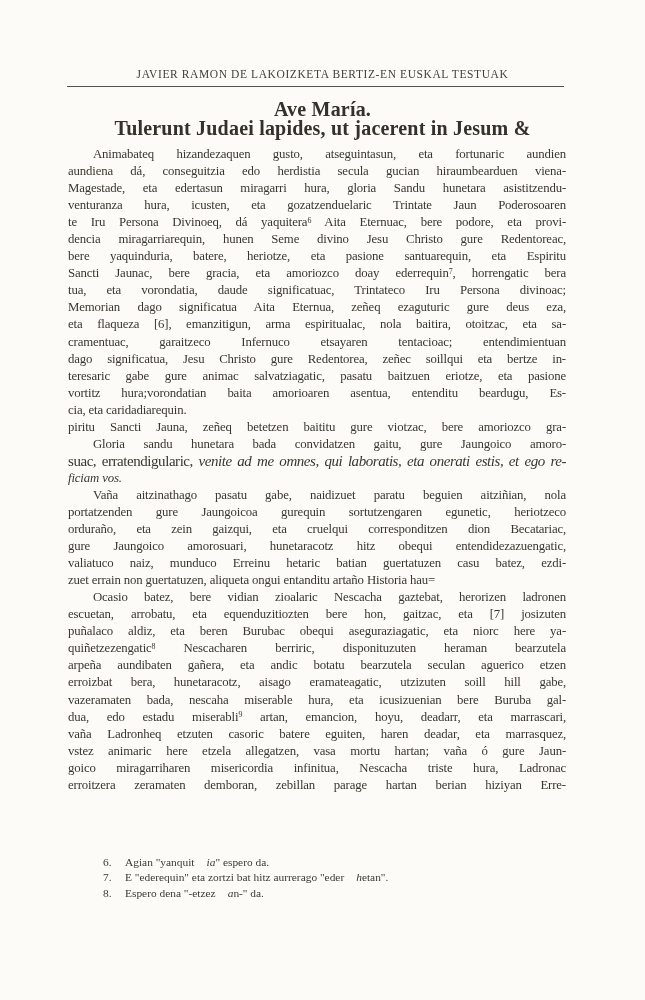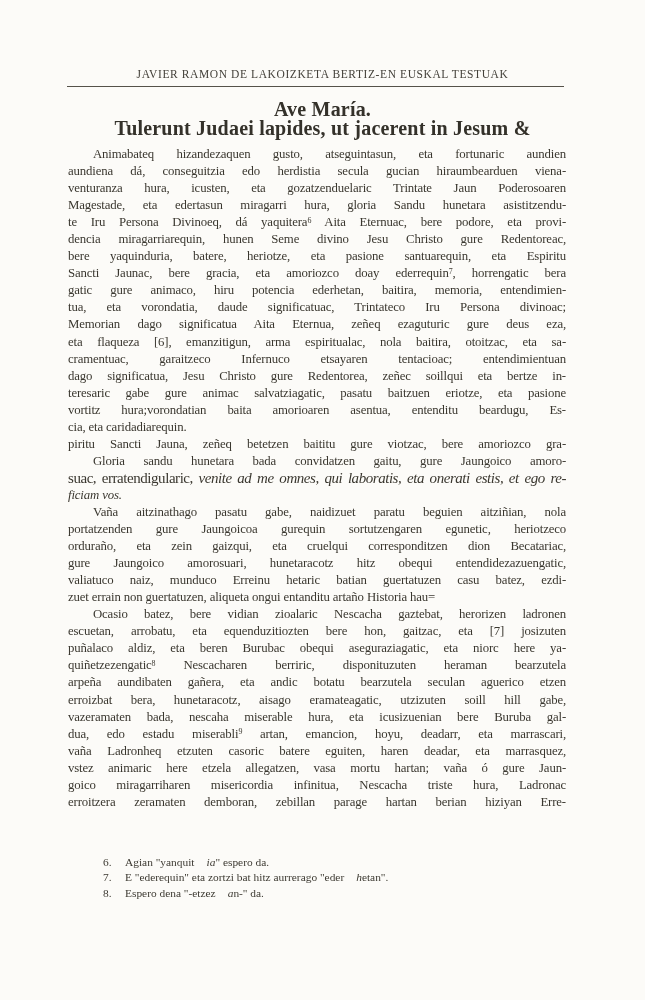--- a/index.html
+++ b/index.html
@@ -112,27 +112,26 @@
 
   <div class="title-block">
     <div class="title-line">Ave María.</div>
     <div class="title-line">Tulerunt Judaei lapides, ut jacerent in Jesum &amp;</div>
   </div>
 
   <div class="body-text">
       <div class="para">
         <div class="line indent"><span>Animabateq hizandezaquen gusto, atseguintasun, eta fortunaric aundien</span></div>
         <div class="line"><span>aundiena dá, conseguitzia edo herdistia secula gucian hiraumbearduen viena-</span></div>
+        <div class="line"><span>Magestade, eta edertasun miragarri hura, gloria Sandu hunetara asistitzendu-</span></div>
         <div class="line"><span>venturanza hura, icusten, eta gozatzenduelaric Trintate Jaun Poderosoaren</span></div>
-        <div class="line"><span>Magestade, eta edertasun miragarri hura, gloria Sandu hunetara asistitzendu-</span></div>
         <div class="line"><span>te Iru Persona Divinoeq, dá yaquitera</span><sup>6</sup><span> Aita Eternuac, bere podore, eta provi-</span></div>
         <div class="line"><span>dencia miragarriarequin, hunen Seme divino Jesu Christo gure Redentoreac,</span></div>
         <div class="line"><span>bere yaquinduria, batere, heriotze, eta pasione santuarequin, eta Espiritu</span></div>
         <div class="line"><span>Sancti Jaunac, bere gracia, eta amoriozco doay ederrequin</span><sup>7</sup><span>, horrengatic bera</span></div>
-        <div class="line"><span>gatic gure animaco, hiru potencia ederhetan, baitira, memoria, entendimien-</span></div>
         <div class="line"><span>tua, eta vorondatia, daude significatuac, Trintateco Iru Persona divinoac;</span></div>
         <div class="line"><span>Memorian dago significatua Aita Eternua, zeñeq ezaguturic gure deus eza,</span></div>
         <div class="line"><span>eta flaqueza [6], emanzitigun, arma espiritualac, nola baitira, otoitzac, eta sa-</span></div>
         <div class="line"><span>cramentuac, garaitzeco Infernuco etsayaren tentacioac; entendimientuan</span></div>
         <div class="line"><span>dago significatua, Jesu Christo gure Redentorea, zeñec soillqui eta bertze in-</span></div>
         <div class="line"><span>teresaric gabe gure animac salvatziagatic, pasatu baitzuen eriotze, eta pasione</span></div>
         <div class="line"><span>vortitz hura;vorondatian baita amorioaren asentua, entenditu beardugu, Es-</span></div>
         <div class="line lastline"><span>cia, eta caridadiarequin.</span></div>
         <div class="line"><span>piritu Sancti Jauna, zeñeq betetzen baititu gure viotzac, bere amoriozco gra-</span></div>
       </div>

